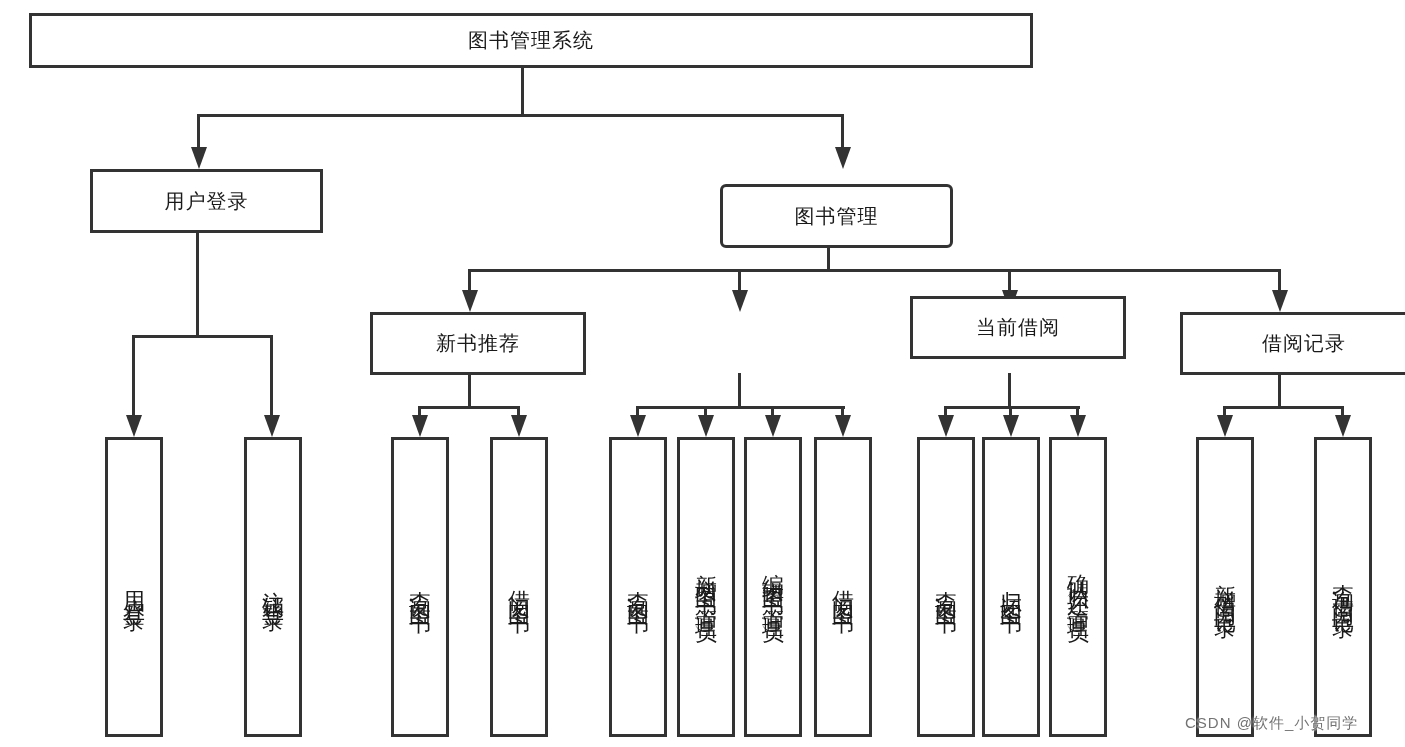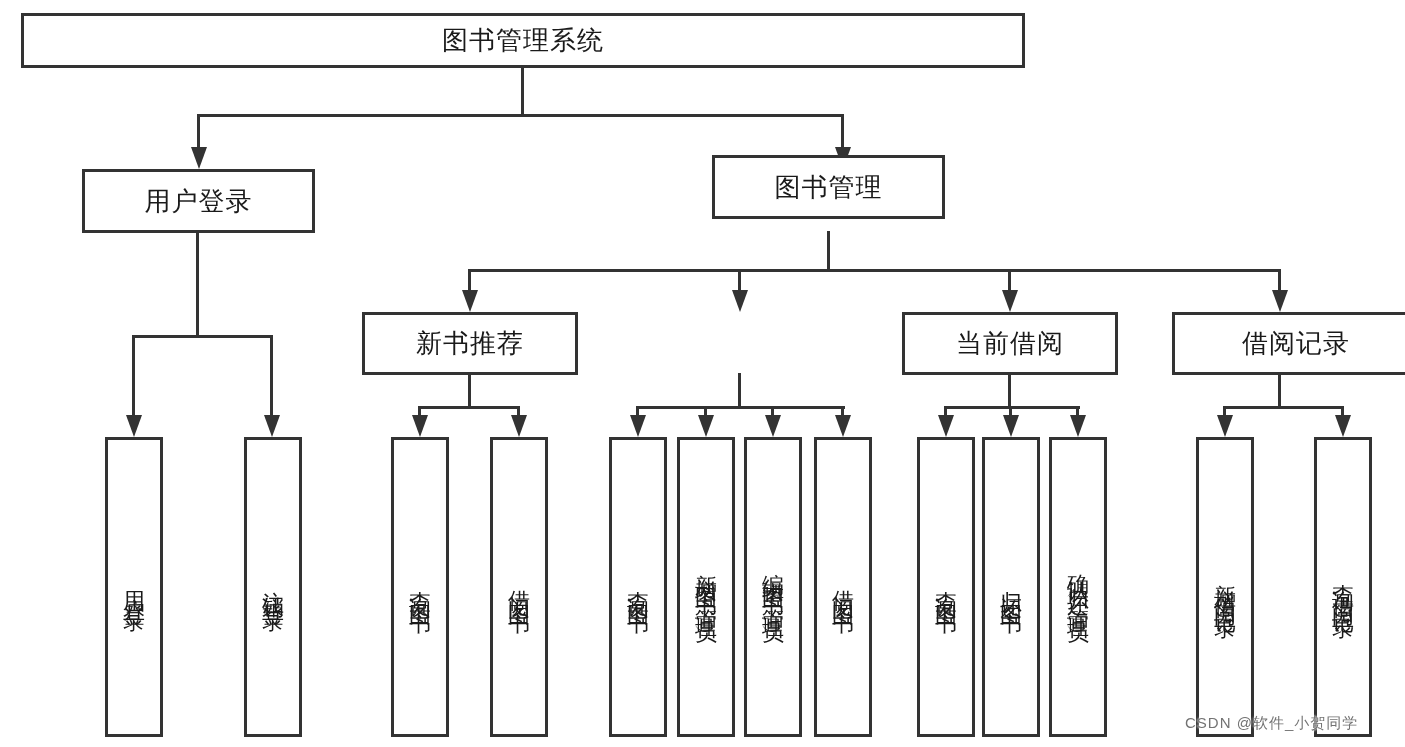--- a/index.html
+++ b/index.html
@@ -4,21 +4,21 @@
 <style>
   html,body{margin:0;padding:0;background:#ffffff;}
   .canvas{
     position:relative;width:1405px;height:747px;background:#ffffff;overflow:hidden;
     font-family:"Liberation Sans","DejaVu Sans",sans-serif;color:#1a1a1a;
   }
   .node{
     position:absolute;box-sizing:border-box;border:3px solid #333333;background:#ffffff;
     display:flex;align-items:center;justify-content:center;text-align:center;z-index:2;
   }
-  .hnode{font-size:26px;letter-spacing:1px;}
+  .hnode{font-size:20px;letter-spacing:1px;margin-left:8px;}
   .vnode .vtext{
     writing-mode:vertical-rl;text-orientation:mixed;
     font-size:22px;letter-spacing:7px;line-height:1;white-space:nowrap;
   }
   .hline{position:absolute;height:3px;background:#333333;z-index:1;}
   .shaft{position:absolute;width:3px;background:#333333;z-index:1;}
   .head{
     position:absolute;width:0;height:0;z-index:1;
     border-left:8px solid transparent;border-right:8px solid transparent;
     border-top:22px solid #333333;
@@ -41,21 +41,21 @@
   <div class="shaft" style="left:521px;top:66px;height:51px;"></div>
   <div class="hline" style="left:197px;top:114px;width:647px;"></div>
   <div class="shaft" style="left:197px;top:114px;height:36px;"></div>
   <div class="head" style="left:191px;top:147px;"></div>
   <div class="shaft" style="left:841px;top:114px;height:36px;"></div>
   <div class="head" style="left:835px;top:147px;"></div>
 
   <div class="node hnode" style="left:82px;top:169px;width:233px;height:64px;">
     <span>用户登录</span>
   </div>
-  <div class="node hnode" style="left:712px;top:155px;width:233px;height:64px;">
+  <div class="node hnode" style="left:712px;top:184px;width:233px;height:64px;border-radius:6px;">
     <span>图书管理</span>
   </div>
 
   <div class="shaft" style="left:196px;top:231px;height:107px;"></div>
   <div class="hline" style="left:132px;top:335px;width:141px;"></div>
   <div class="shaft" style="left:132px;top:335px;height:83px;"></div>
   <div class="head" style="left:126px;top:415px;"></div>
   <div class="shaft" style="left:270px;top:335px;height:83px;"></div>
   <div class="head" style="left:264px;top:415px;"></div>
 
@@ -66,21 +66,21 @@
   <div class="shaft" style="left:738px;top:269px;height:24px;"></div>
   <div class="head" style="left:732px;top:290px;"></div>
   <div class="shaft" style="left:1008px;top:269px;height:24px;"></div>
   <div class="head" style="left:1002px;top:290px;"></div>
   <div class="shaft" style="left:1278px;top:269px;height:24px;"></div>
   <div class="head" style="left:1272px;top:290px;"></div>
 
   <div class="node hnode" style="left:362px;top:312px;width:216px;height:63px;">
     <span>新书推荐</span>
   </div>
-  <div class="node hnode" style="left:902px;top:312px;width:216px;height:63px;">
+  <div class="node hnode" style="left:902px;top:296px;width:216px;height:63px;">
     <span>当前借阅</span>
   </div>
   <div class="node hnode" style="left:1172px;top:312px;width:248px;height:63px;">
     <span>借阅记录</span>
   </div>
 
   <div class="shaft" style="left:468px;top:373px;height:36px;"></div>
   <div class="hline" style="left:418px;top:406px;width:102px;"></div>
   <div class="shaft" style="left:418px;top:406px;height:12px;"></div>
   <div class="head" style="left:412px;top:415px;"></div>

